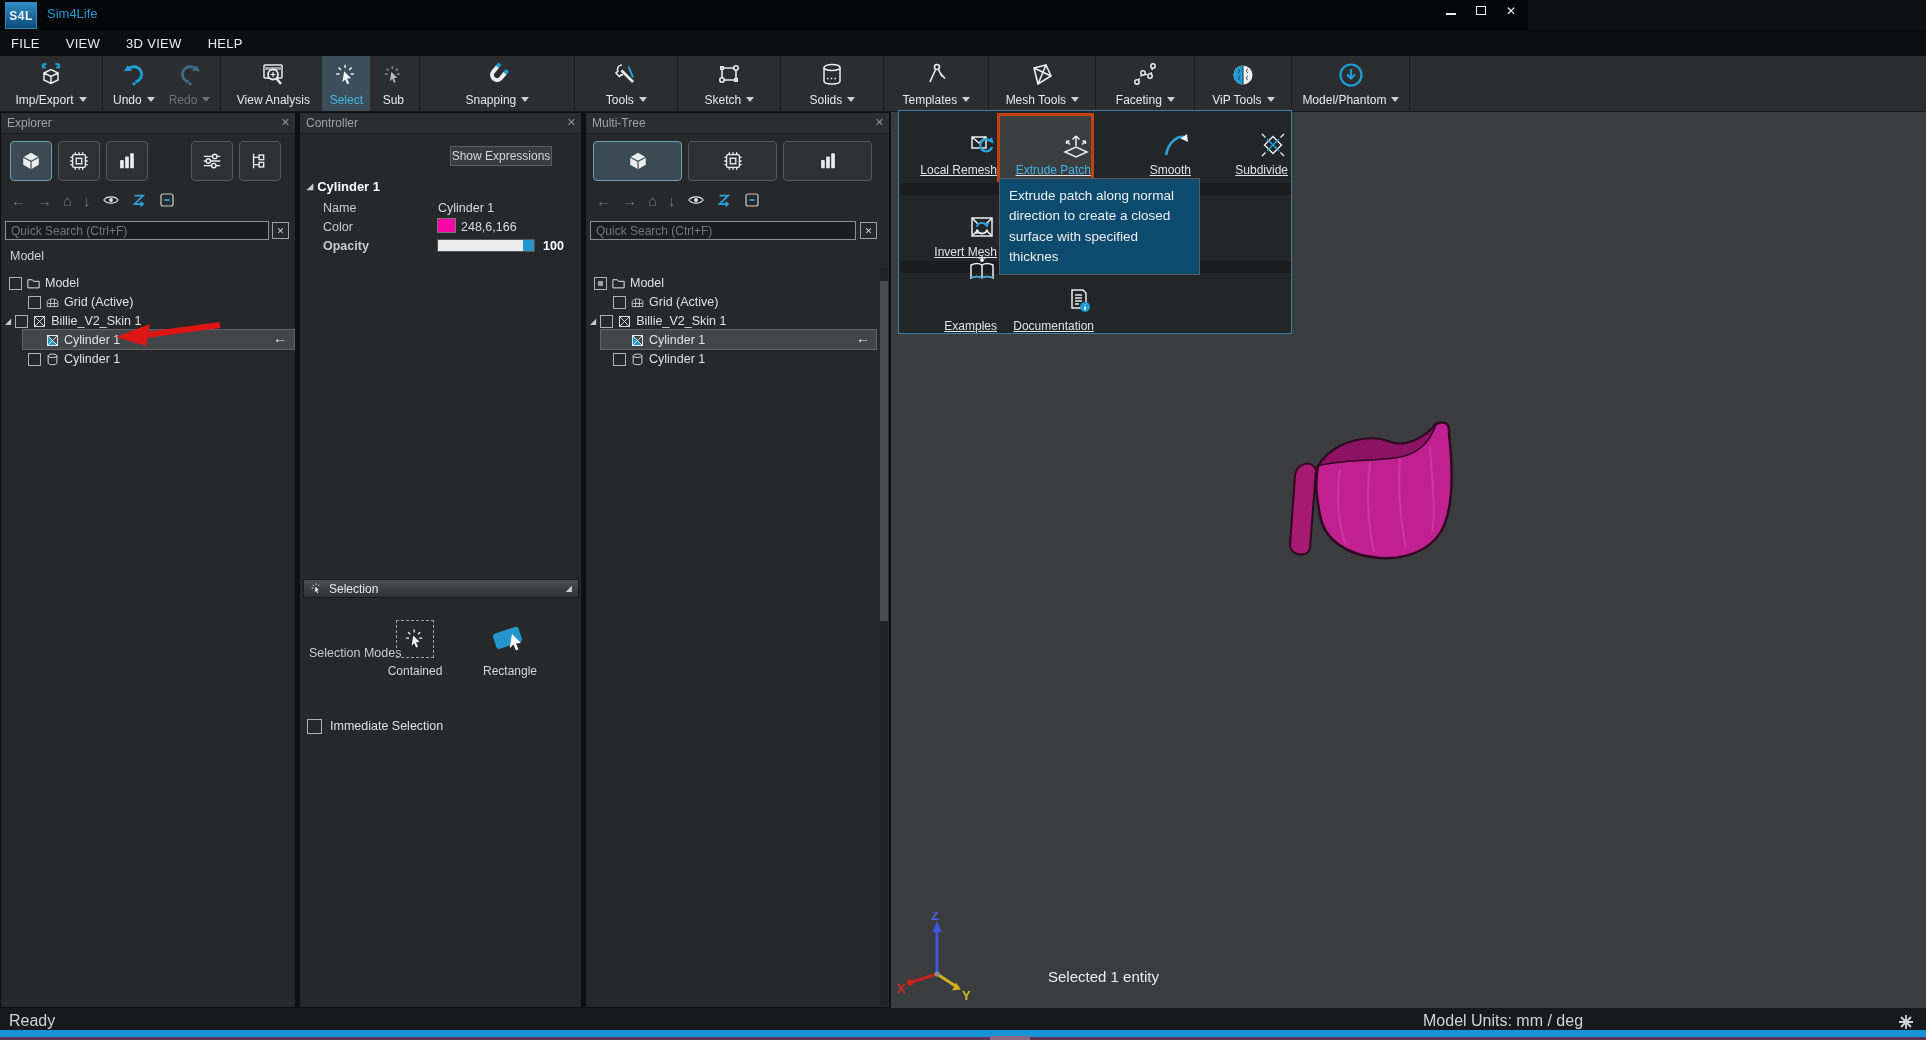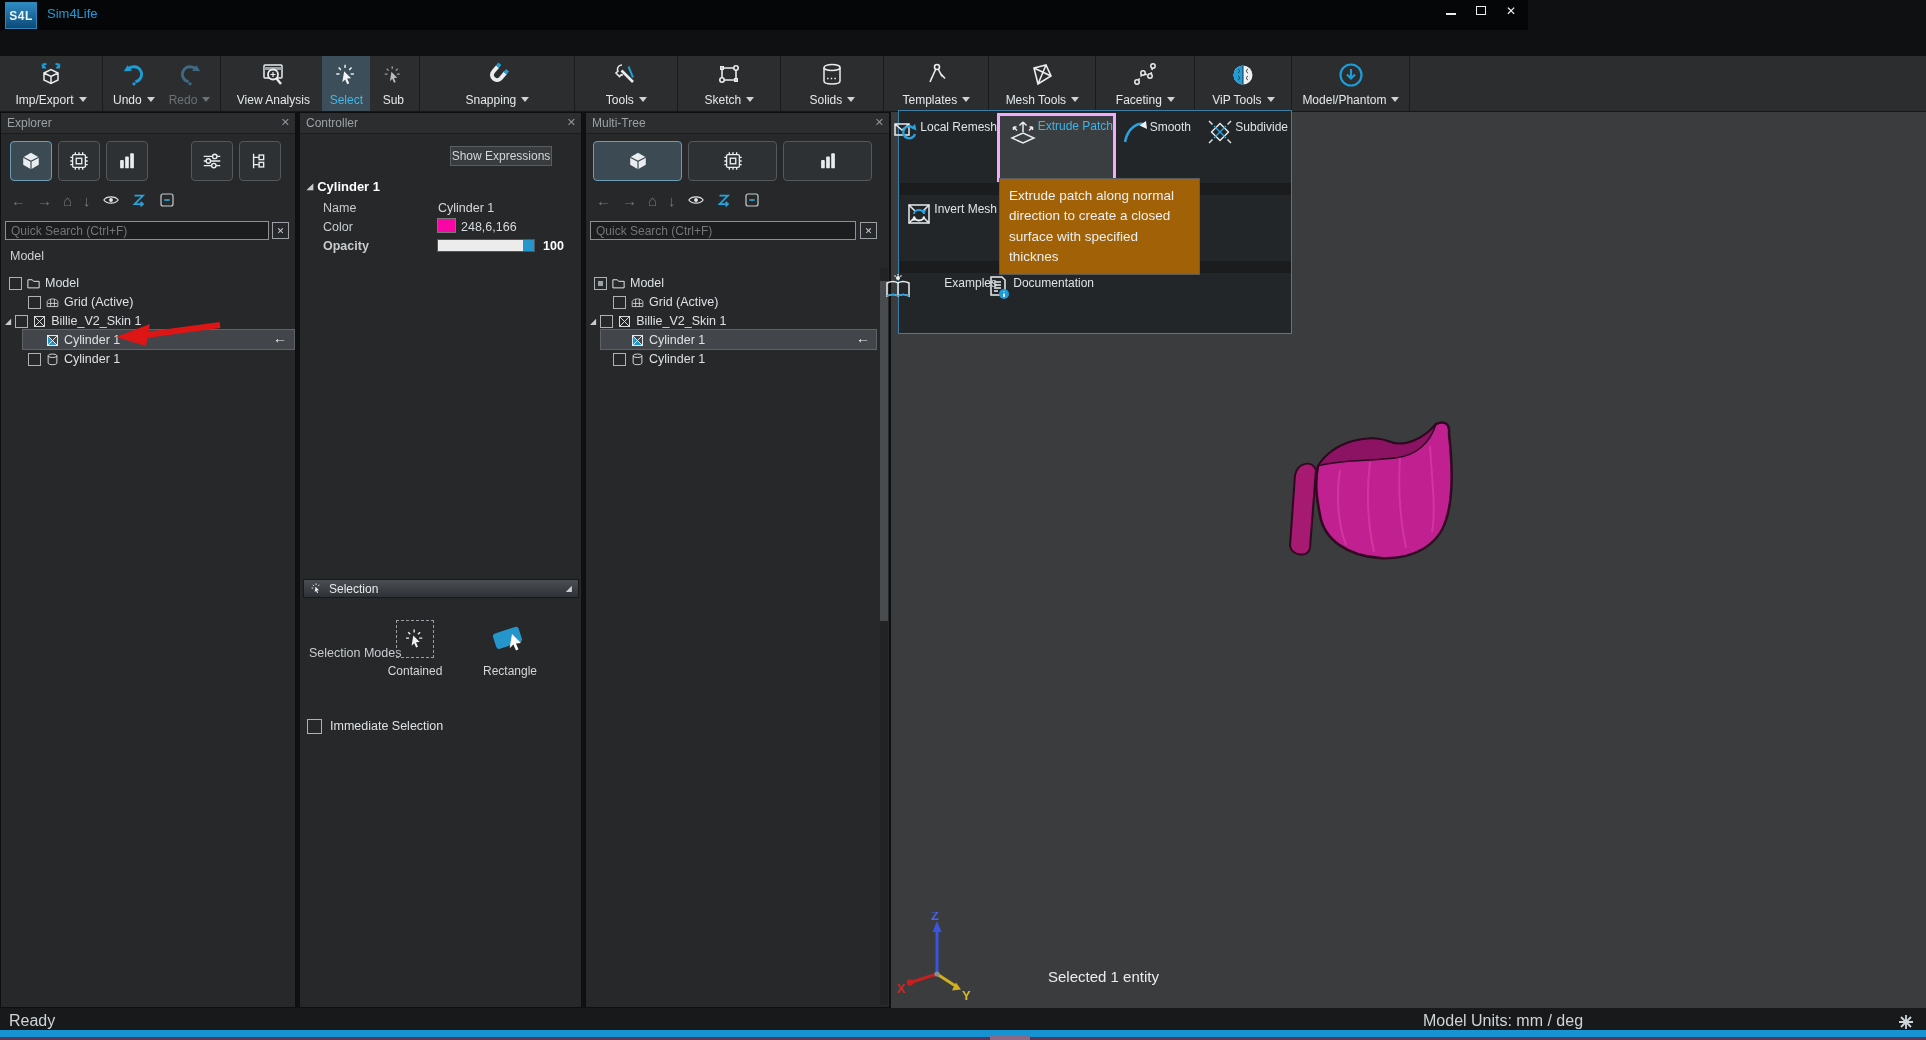--- a/index.html
+++ b/index.html
@@ -86,27 +86,27 @@
   .sb-thumb{position:absolute;right:1px;top:168px;width:8px;height:340px;background:#484c4e;}
 
   
   #viewport{position:absolute;left:891px;top:112px;width:1035px;height:896px;background:#3b3c3e;}
   #selected-text{position:absolute;left:1048px;top:968px;font-size:15px;color:#ececec;}
 
   
   #meshdrop{position:absolute;left:898px;top:110px;width:394px;height:224px;background:#232629;
             border:1px solid #3d7ea6;z-index:20;}
   .dd-sep{position:absolute;left:1px;width:391px;height:12px;background:#1a1c1e;}
-  .dd-item{position:absolute;width:94px;height:62px;display:flex;flex-direction:row;
-           align-items:flex-start;justify-content:flex-end;padding-bottom:2px;}
+  .dd-item{position:absolute;width:94px;height:62px;display:flex;flex-direction:column;
+           align-items:flex-end;justify-content:flex-end;padding-bottom:2px;text-decoration:underline;}
   .dd-item .dlabel{font-size:12px;color:#dfe3e5;margin-top:3px;white-space:nowrap;}
-  .dd-item.hl{background:#3a3e41;border:3px solid #f0abfc;width:119px;height:69px;}
+  .dd-item.hl{background:#3a3e41;border:3px solid #c2410c;width:97px;height:69px;}
   .dd-item.hl .dlabel{color:#3fb4e8;}
   #dd-help{position:absolute;left:180px;top:146px;font-size:12px;color:#2aa3dc;z-index:1;}
-  #tooltip{position:absolute;left:999px;top:178px;width:201px;background:#a16207;border:1px solid #5a5a5a;
+  #tooltip{position:absolute;left:999px;top:178px;width:201px;background:#0c4a6e;border:1px solid #5a5a5a;
            color:#eceff0;font-size:13.5px;line-height:1.5;padding:7px 9px;z-index:30;}
 
   
   #red-arrow{position:absolute;left:98px;top:318px;z-index:40;}
 
   
   #statusbar{position:absolute;left:0;top:1008px;width:1926px;height:22px;background:#17191b;
              font-size:16px;color:#d0d4d6;}
   #status-ready{position:absolute;left:9px;top:4px;}
   #status-units{position:absolute;left:1423px;top:4px;}
@@ -127,20 +127,26 @@
         <span class="minbar"></span>
       </div>
     <div class="winctl" id="btn-max">
         <span class="maxbox"></span>
       </div>
     <div class="winctl" id="btn-close">
         <span>✕</span>
       </div>
   </div>
 
+  <div id="menubar">
+    <span class="menu-item">FILE</span>
+    <span class="menu-item">VIEW</span>
+    <span class="menu-item">3D VIEW</span>
+    <span class="menu-item">HELP</span>
+  </div>
 
   <div id="ribbon">
     <div class="rgroup">
       <div class="rbtn" style="min-width:96px;">
         <span class="ricon">
           <svg width="28" height="28" viewBox="0 0 28 28" fill="none">
               <path d="M7 12 14 8.5 21 12 21 19 14 22.5 7 19Z M7 12 14 15.5 21 12 M14 15.5V22.5" stroke="#e9edef" stroke-width="1.5"></path>
               <path d="M8.5 7.5 5.5 3.5 M5.5 3.5l4-.5 M5.5 3.5l.5 4" stroke="#1e9cd7" stroke-width="1.8"></path>
               <path d="M19.5 7.5 22.5 3.5 M22.5 3.5l-4-.5 M22.5 3.5l-.5 4" stroke="#1e9cd7" stroke-width="1.8"></path>
             </svg>

